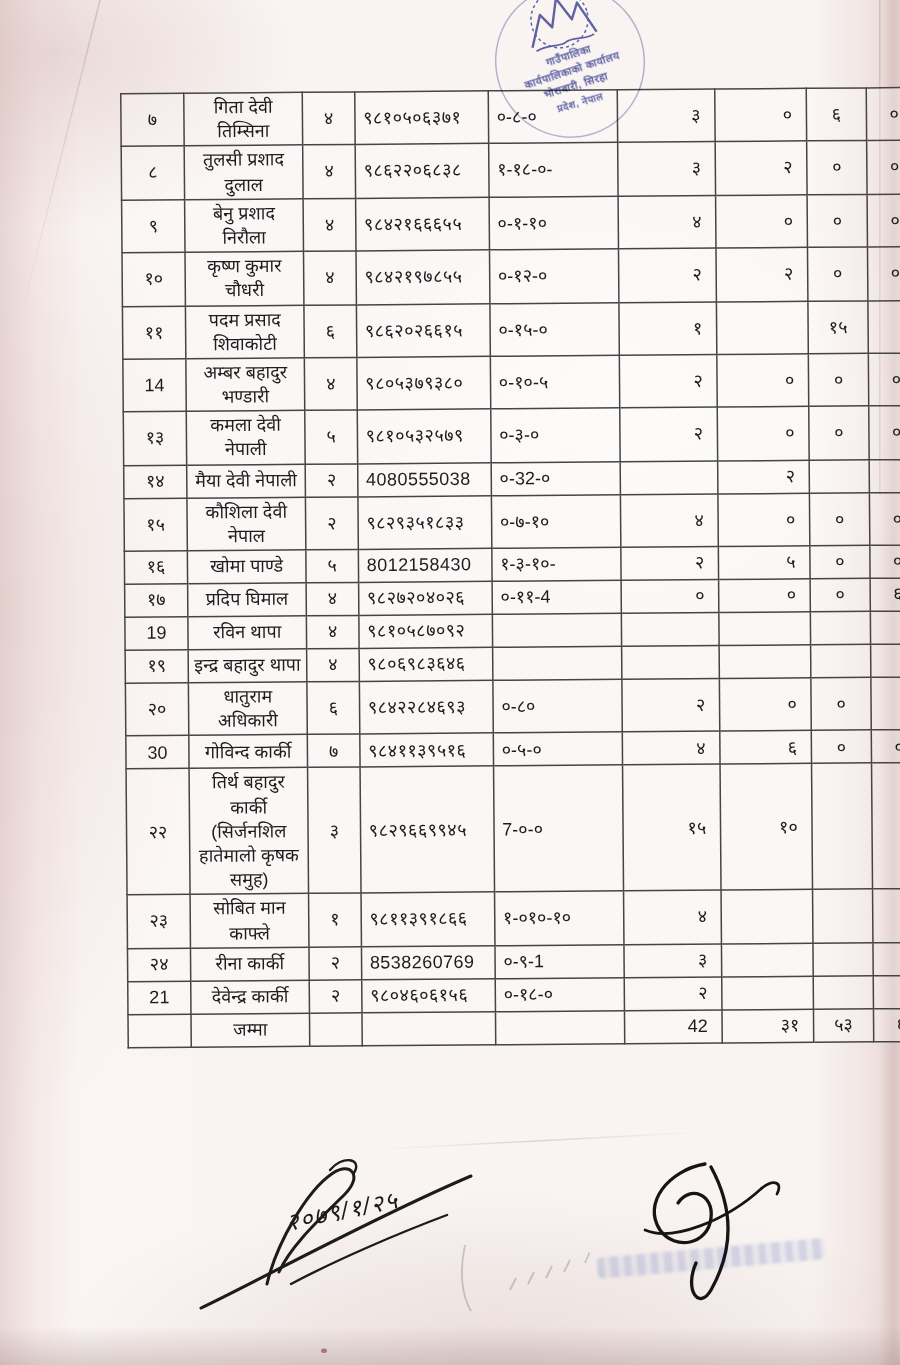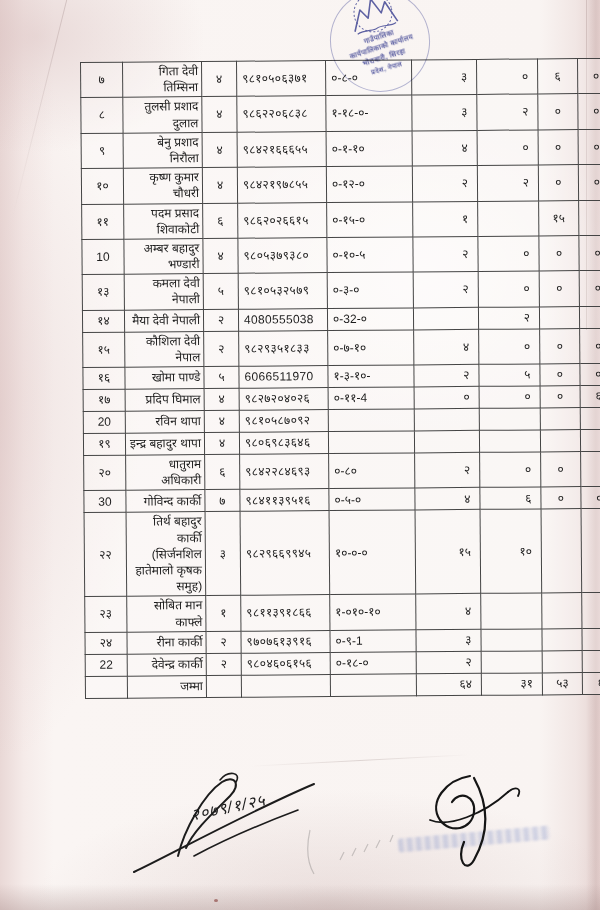--- a/index.html
+++ b/index.html
@@ -22,21 +22,21 @@
     background:linear-gradient(90deg,transparent,rgba(120,95,92,.22),transparent);transform:rotate(-3deg);}
   .ink-dot{position:absolute;left:214px;top:899px;width:4px;height:3px;border-radius:50%;
     background:#8a4440;opacity:.65;}
 
   
   .table-wrap{position:absolute;left:80px;top:62px;transform:rotate(-0.45deg);transform-origin:top left;}
   table{border-collapse:collapse;table-layout:fixed;width:506px;background:rgba(255,255,255,.25);}
   td{border:1px solid #454545;font-size:12px;line-height:1.35;padding:1px 3px;color:#1d1d1d;
      vertical-align:middle;overflow:hidden;height:19px;}
   .col-sn{width:35px;text-align:center;}
-  .col-name{width:72px;text-align:right;}
+  .col-name{width:72px;text-align:center;}
   .col-count{width:28px;text-align:center;}
   .col-phone{width:80px;text-align:left;padding-left:5px;letter-spacing:.3px;}
   .col-area{width:77px;text-align:left;padding-left:5px;}
   .col-a{width:52px;text-align:right;padding-right:9px;}
   .col-b{width:48px;text-align:right;padding-right:9px;}
   .col-c{width:33px;text-align:center;}
   .col-d{width:30px;text-align:center;}
 
   
   .stamp{position:absolute;left:330px;top:-10px;width:100px;height:102px;
@@ -128,21 +128,21 @@
             <td class="col-name">पदम प्रसाद शिवाकोटी</td>
             <td class="col-count">६</td>
             <td class="col-phone">९८६२०२६६१५</td>
             <td class="col-area">०-१५-०</td>
             <td class="col-a">१</td>
             <td class="col-b"></td>
             <td class="col-c">१५</td>
             <td class="col-d"></td>
           </tr>
           <tr>
-            <td class="col-sn">10</td>
+            <td class="col-sn">14</td>
             <td class="col-name">अम्बर बहादुर भण्डारी</td>
             <td class="col-count">४</td>
             <td class="col-phone">९८०५३७९३८०</td>
             <td class="col-area">०-१०-५</td>
             <td class="col-a">२</td>
             <td class="col-b">०</td>
             <td class="col-c">०</td>
             <td class="col-d">०</td>
           </tr>
           <tr>
@@ -175,40 +175,40 @@
             <td class="col-area">०-७-१०</td>
             <td class="col-a">४</td>
             <td class="col-b">०</td>
             <td class="col-c">०</td>
             <td class="col-d">०</td>
           </tr>
           <tr>
             <td class="col-sn">१६</td>
             <td class="col-name">खोमा पाण्डे</td>
             <td class="col-count">५</td>
-            <td class="col-phone">6066511970</td>
+            <td class="col-phone">8012158430</td>
             <td class="col-area">१-३-१०-</td>
             <td class="col-a">२</td>
             <td class="col-b">५</td>
             <td class="col-c">०</td>
             <td class="col-d">०</td>
           </tr>
           <tr>
             <td class="col-sn">१७</td>
             <td class="col-name">प्रदिप घिमाल</td>
             <td class="col-count">४</td>
             <td class="col-phone">९८२७२०४०२६</td>
             <td class="col-area">०-११-4</td>
             <td class="col-a">०</td>
             <td class="col-b">०</td>
             <td class="col-c">०</td>
             <td class="col-d">६</td>
           </tr>
           <tr>
-            <td class="col-sn">20</td>
+            <td class="col-sn">19</td>
             <td class="col-name">रविन थापा</td>
             <td class="col-count">४</td>
             <td class="col-phone">९८१०५८७०९२</td>
             <td class="col-area"></td>
             <td class="col-a"></td>
             <td class="col-b"></td>
             <td class="col-c"></td>
             <td class="col-d"></td>
           </tr>
           <tr>
@@ -242,66 +242,66 @@
             <td class="col-a">४</td>
             <td class="col-b">६</td>
             <td class="col-c">०</td>
             <td class="col-d">०</td>
           </tr>
           <tr>
             <td class="col-sn">२२</td>
             <td class="col-name">तिर्थ बहादुर कार्की (सिर्जनशिल हातेमालो कृषक समुह)</td>
             <td class="col-count">३</td>
             <td class="col-phone">९८२९६६९९४५</td>
-            <td class="col-area">१०-०-०</td>
+            <td class="col-area">7-०-०</td>
             <td class="col-a">१५</td>
             <td class="col-b">१०</td>
             <td class="col-c"></td>
             <td class="col-d"></td>
           </tr>
           <tr>
             <td class="col-sn">२३</td>
             <td class="col-name">सोबित मान काफ्ले</td>
             <td class="col-count">१</td>
             <td class="col-phone">९८११३९१८६६</td>
             <td class="col-area">१-०१०-१०</td>
             <td class="col-a">४</td>
             <td class="col-b"></td>
             <td class="col-c"></td>
             <td class="col-d"></td>
           </tr>
           <tr>
             <td class="col-sn">२४</td>
             <td class="col-name">रीना कार्की</td>
             <td class="col-count">२</td>
-            <td class="col-phone">९७०७६१३९१६</td>
+            <td class="col-phone">8538260769</td>
             <td class="col-area">०-९-1</td>
             <td class="col-a">३</td>
             <td class="col-b"></td>
             <td class="col-c"></td>
             <td class="col-d"></td>
           </tr>
           <tr>
-            <td class="col-sn">22</td>
+            <td class="col-sn">21</td>
             <td class="col-name">देवेन्द्र कार्की</td>
             <td class="col-count">२</td>
             <td class="col-phone">९८०४६०६१५६</td>
             <td class="col-area">०-१८-०</td>
             <td class="col-a">२</td>
             <td class="col-b"></td>
             <td class="col-c"></td>
             <td class="col-d"></td>
           </tr>
           <tr>
             <td class="col-sn"></td>
             <td class="col-name">जम्मा</td>
             <td class="col-count"></td>
             <td class="col-phone"></td>
             <td class="col-area"></td>
-            <td class="col-a">६४</td>
+            <td class="col-a">42</td>
             <td class="col-b">३१</td>
             <td class="col-c">५३</td>
             <td class="col-d">६</td>
           </tr>
         </tbody>
     </table>
   </div>
 
   <div class="stamp">
     <div class="stamp-ring"></div>

